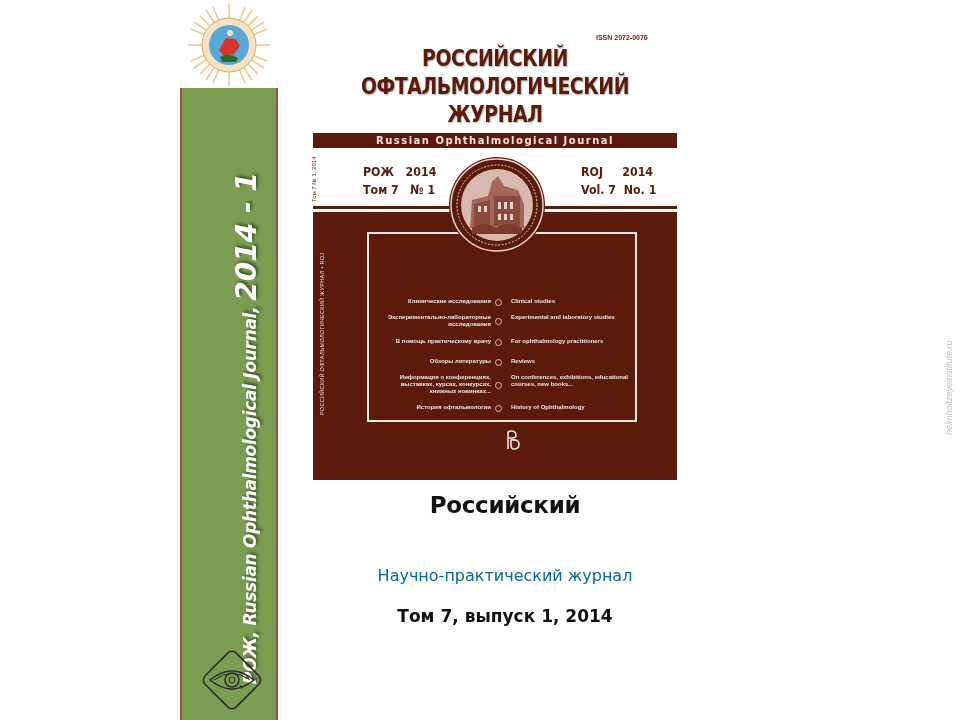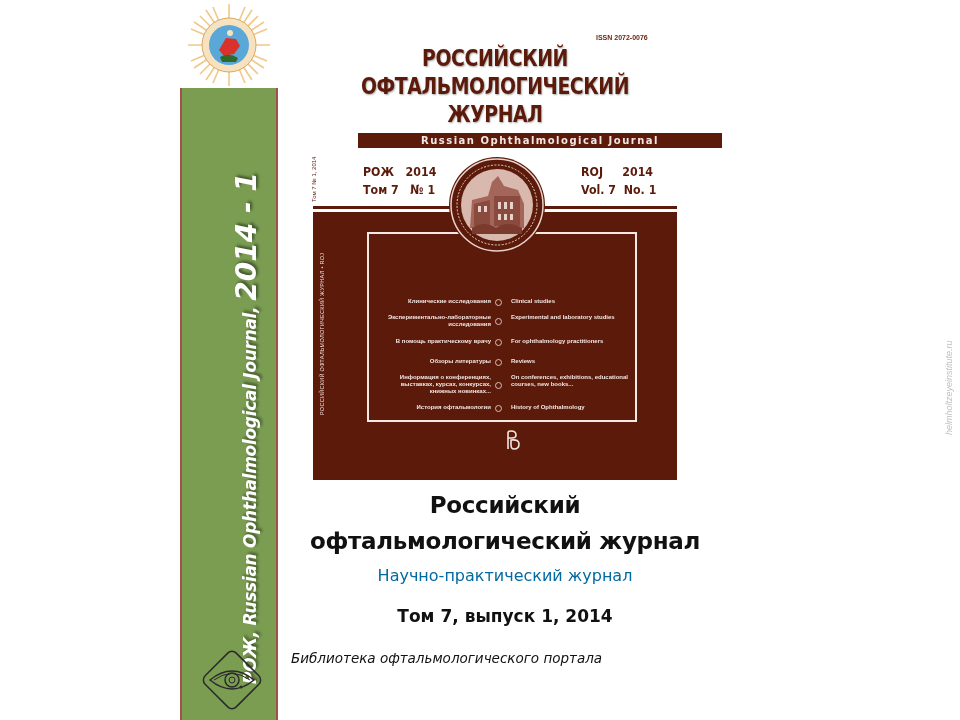--- a/index.html
+++ b/index.html
@@ -12,21 +12,21 @@
   .side-panel { position:absolute; left:180px; top:88px; width:98px; height:632px; background:#7a9d52; border-left:2px solid #a0524a; border-right:2px solid #a0524a; box-sizing:border-box; }
   .side-text { position:absolute; left:48px; top:596px; transform-origin:0 0; transform:rotate(-90deg); white-space:nowrap; color:#ffffff; font-style:italic; font-weight:bold; text-shadow:2px 2px 3px rgba(0,0,0,0.45); font-family:"DejaVu Sans", sans-serif; }
   .side-text .journal { font-size:17px; letter-spacing:-0.3px; }
   .side-text .year { font-size:28px; margin-left:6px; font-weight:bold; }
   .eye-logo { position:absolute; left:14px; top:556px; width:72px; height:72px; }
 
   
   .cover { position:absolute; left:313px; top:0; width:364px; height:480px; }
   .issn { position:absolute; left:283px; top:34px; font-size:7px; font-weight:bold; color:#6b1f10; }
   .cover-title { position:absolute; left:0; top:44px; width:364px; text-align:center; color:#5c1a0b; font-family:"DejaVu Sans", sans-serif; font-weight:bold; font-size:23px; line-height:28px; letter-spacing:-0.5px; transform:scaleX(0.82); transform-origin:center top; text-shadow:1px 1px 2px rgba(0,0,0,0.35); }
-  .band { position:absolute; left:0; top:133px; width:364px; height:15px; background:#5c1a0b; color:#f3e6e2; font-size:10px; font-weight:bold; letter-spacing:1.5px; text-align:center; line-height:15px; font-family:"DejaVu Sans", sans-serif;margin-left:45px; }
+  .band { position:absolute; left:0; top:133px; width:364px; height:15px; background:#5c1a0b; color:#f3e6e2; font-size:10px; font-weight:bold; letter-spacing:1.5px; text-align:center; line-height:15px; font-family:"DejaVu Sans", sans-serif; }
   .white-zone { position:absolute; left:0; top:148px; width:364px; height:60px; background:#fff; }
   .spine-top { position:absolute; left:-2px; top:202px; transform-origin:0 0; transform:rotate(-90deg); font-size:6px; color:#5c1a0b; white-space:nowrap; }
   .rozh-left { position:absolute; left:50px; top:163px; color:#5c1a0b; font-weight:bold; font-size:13px; line-height:18px; font-family:"DejaVu Sans", sans-serif; transform:scaleX(0.85); transform-origin:left top; }
   .rozh-right { position:absolute; left:268px; top:163px; color:#5c1a0b; font-weight:bold; font-size:13px; line-height:18px; font-family:"DejaVu Sans", sans-serif; transform:scaleX(0.85); transform-origin:left top; }
   .rule { position:absolute; left:0; top:206px; width:364px; height:3px; background:#5c1a0b; }
   .brown { position:absolute; left:0; top:212px; width:364px; height:268px; background:#5c1a0b; }
   .spine-main { position:absolute; left:6px; top:415px; transform-origin:0 0; transform:rotate(-90deg); font-size:5.5px; color:#f0dcd6; white-space:nowrap; letter-spacing:0.3px; }
   .inner-box { position:absolute; left:54px; top:232px; width:270px; height:190px; border:2px solid #f3e8e4; box-sizing:border-box; }
   .seal { position:absolute; left:135px; top:156px; width:98px; height:98px; }
 
@@ -168,22 +168,20 @@
   <div class="pb-logo">
     <svg width="16" height="20" viewBox="0 0 16 20">
       <path d="M3 19 L3 3 Q3 1 6 1 Q11 1 11 5 Q11 8 7 8 L3 8" fill="none" stroke="#f3e6e2" stroke-width="1.6"></path>
       <path d="M6 10 Q14 9 14 14 Q14 19 9 19 Q6 19 6 15 Z" fill="none" stroke="#f3e6e2" stroke-width="1.6"></path>
     </svg>
   </div>
 </div>
 
 <div class="main-title">
   <div>Российский</div>
-  <div>офтальмологический журнал</div>
 </div>
 <div class="subtitle">Научно-практический журнал</div>
 <div class="volume">Том 7, выпуск 1, 2014</div>
 
 <div class="credits">
-  <div>Библиотека офтальмологического портала</div>
 </div>
 
 <div class="watermark">helmholtzeyeinstitute.ru</div>
 
 </body></html>

